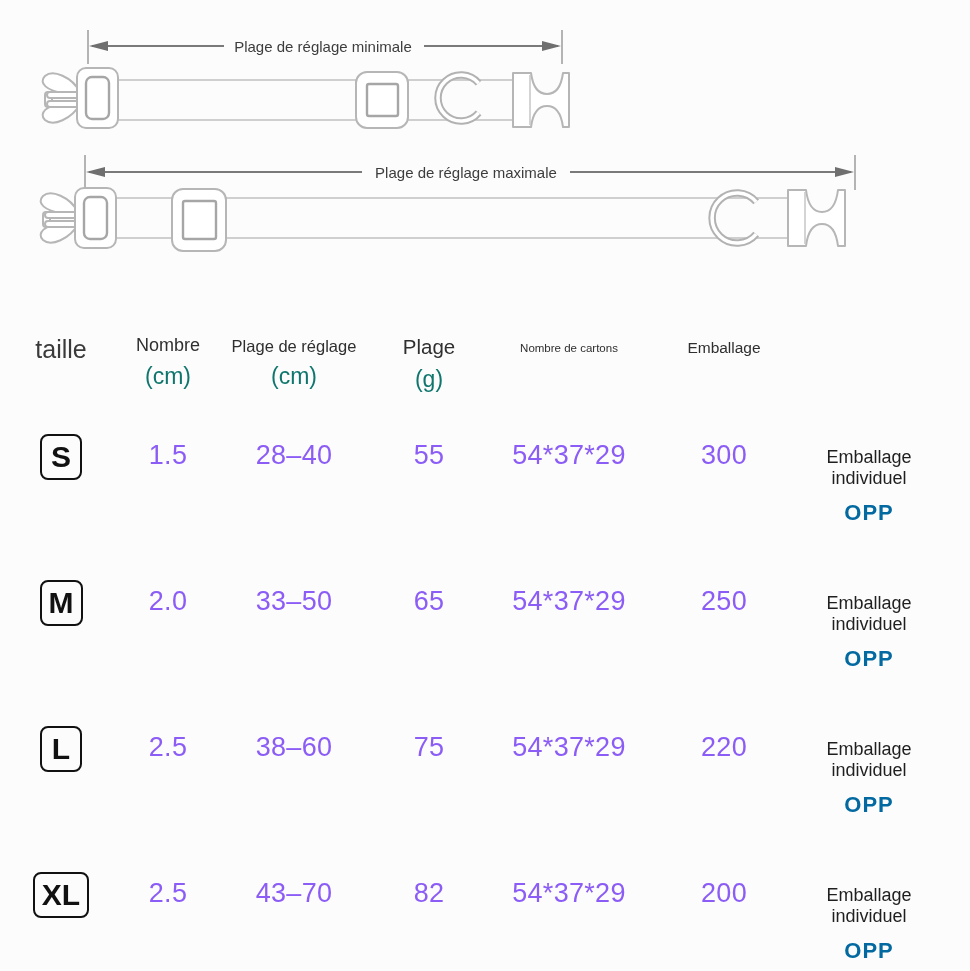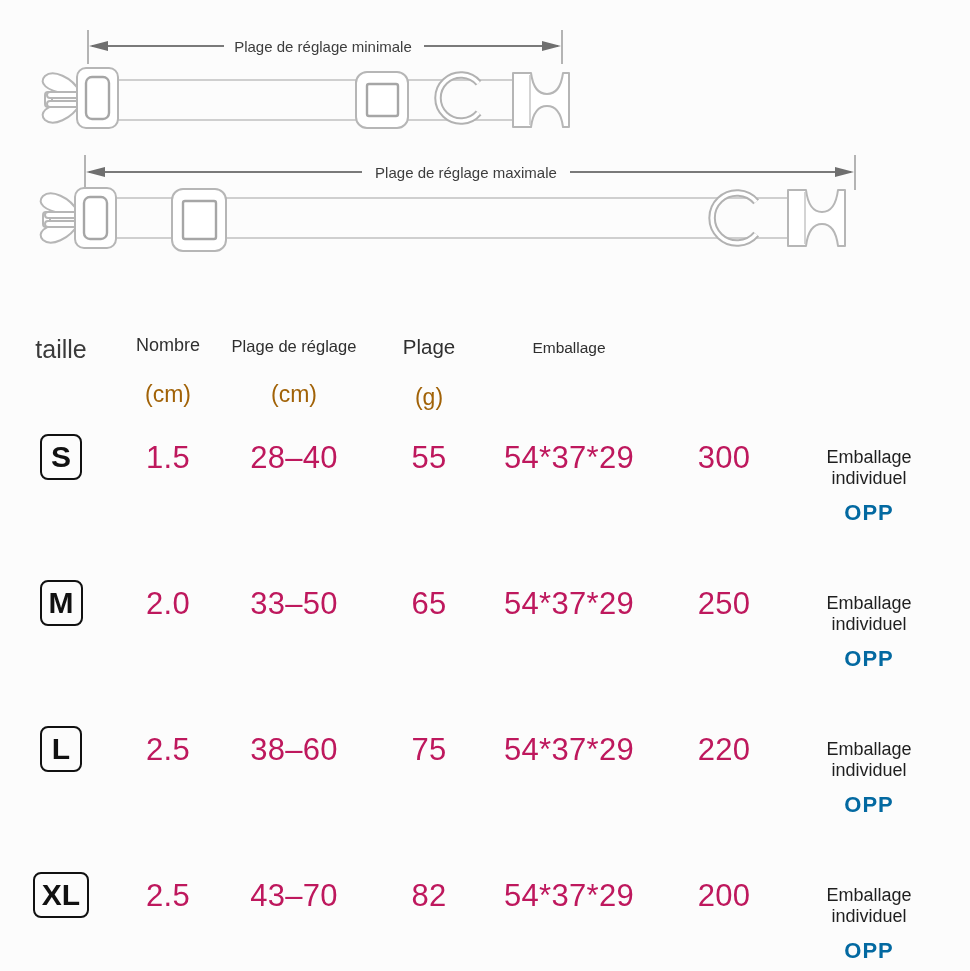--- a/index.html
+++ b/index.html
@@ -29,27 +29,27 @@
   .thead,.trow{
     display:grid;
     grid-template-columns:122px 92px 160px 110px 170px 140px 176px;
   }
   .thead{height:88px;padding-top:30px;color:#2f2f2f;}
   .hc{display:flex;flex-direction:column;align-items:center;justify-content:flex-start;text-align:center;}
   .h-taille{font-size:25px;color:#3a3a3a;}
   .h-largeur{font-size:18px;}
   .h-plage{font-size:16.5px;padding-top:2px;}
   .h-poids{font-size:20.5px;}
-  .h-unit{font-size:23px;margin-top:25px;color:#a16207;}
+  .h-unit{font-size:23px;margin-top:7px;color:#0f766e;}
   .h-spec{font-size:12.5px;padding-top:6px;}
   .h-cartons{font-size:11.5px;padding-top:7px;}
   .h-remarque{font-size:15.5px;padding-top:4px;}
   .trow{height:146px;}
   .cell{text-align:center;padding-top:17px;}
-  .num{font-size:31px;color:#be185d;letter-spacing:0.3px;}
+  .num{font-size:27px;color:#8b5cf6;letter-spacing:0.3px;}
   .cell-badge{padding-top:11px;}
   .badge{
     display:inline-flex;align-items:center;justify-content:center;
     min-width:24px;padding:2px 7px;
     border:2.5px solid #111;border-radius:8px;
     font-size:30px;font-weight:600;color:#111;line-height:1.25;
   }
   .rem{padding-top:24px;padding-right:26px;text-align:center;}
   .rem1{font-size:18px;color:#1f1f1f;}
   .rem2{font-size:22px;color:#0369a1;margin-top:11px;letter-spacing:1px;font-weight:bold;}
@@ -150,20 +150,23 @@
     </div>
     <div class="hc">
       <span class="h-plage">Plage de réglage</span>
       <span class="h-unit">(cm)</span>
     </div>
     <div class="hc">
       <span class="h-poids">Plage</span>
       <span class="h-unit">(g)</span>
     </div>
     <div class="hc">
+      <span class="h-cartons">Nombre de cartons</span>
+    </div>
+    <div class="hc">
       <span class="h-remarque">Emballage</span>
     </div>
   </div>
 
   <div class="trow">
     <div class="cell cell-badge"><span class="badge">S</span></div>
     <div class="cell num">1.5</div>
     <div class="cell num">28–40</div>
     <div class="cell num">55</div>
     <div class="cell num">54*37*29</div>

